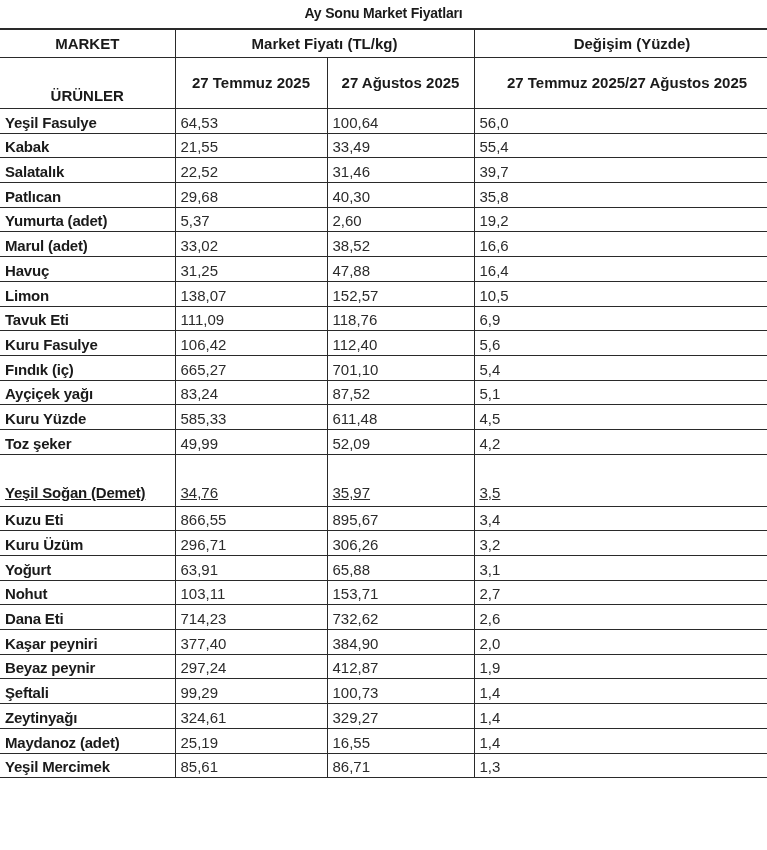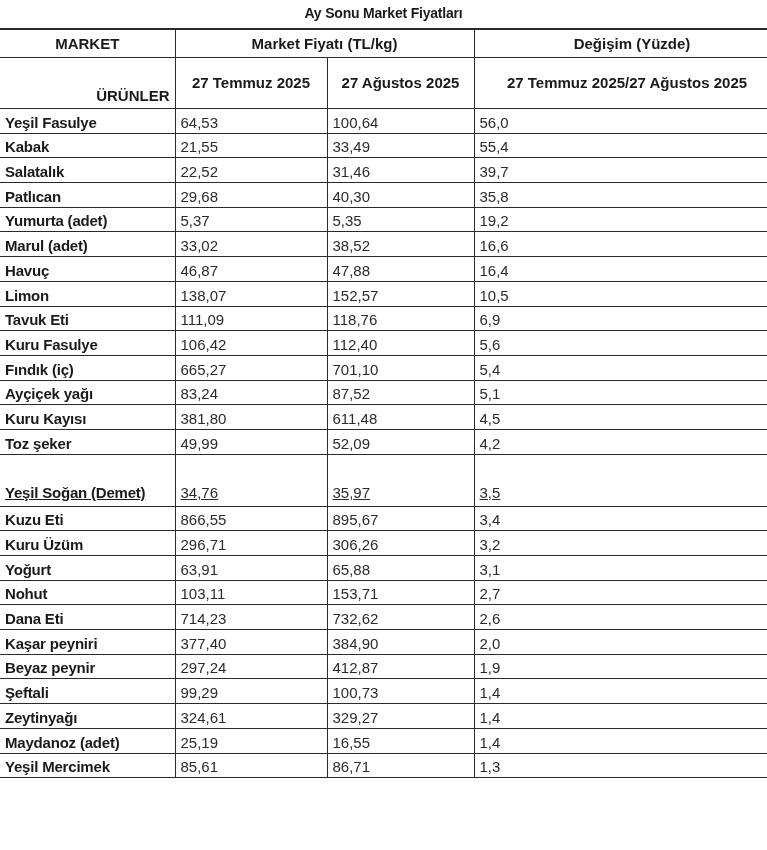--- a/index.html
+++ b/index.html
@@ -46,21 +46,21 @@
   }
   table.prices tr:first-child th { border-top: 2px solid #2a2a2a; }
   table.prices th:first-child, table.prices td:first-child { border-left: none; }
   table.prices th {
     font-weight: bold;
     text-align: center;
     line-height: 20px;
   }
   tr.h1 th { height: 27px; margin-top: 18px; }
   tr.h2 th { height: 48px; }
-  tr.h2 th.product-head { vertical-align: bottom; padding-bottom: 2px; text-align: right; }
+  tr.h2 th.product-head { vertical-align: bottom; padding-bottom: 2px; }
   tr.body-row td { height: 22.7px; line-height: 18px; vertical-align: bottom; padding-bottom: 1px; }
   tr.body-row.tall td { height: 50px; white-space: normal; line-height: 24px; text-decoration: underline; }
   td.product { font-weight: bold; letter-spacing: -0.2px; }
   td.num { font-weight: normal; color: #2b2b2b; }
 </style>
 </head>
 <body>
 
 <div class="title">Ay Sonu Market Fiyatları</div>
 
@@ -105,32 +105,32 @@
       </tr>
       <tr class="body-row">
         <td class="product">Patlıcan</td>
         <td class="num">29,68</td>
         <td class="num">40,30</td>
         <td class="num">35,8</td>
       </tr>
       <tr class="body-row">
         <td class="product">Yumurta (adet)</td>
         <td class="num">5,37</td>
-        <td class="num">5,35</td>
+        <td class="num">2,60</td>
         <td class="num">19,2</td>
       </tr>
       <tr class="body-row">
         <td class="product">Marul (adet)</td>
         <td class="num">33,02</td>
         <td class="num">38,52</td>
         <td class="num">16,6</td>
       </tr>
       <tr class="body-row">
         <td class="product">Havuç</td>
-        <td class="num">46,87</td>
+        <td class="num">31,25</td>
         <td class="num">47,88</td>
         <td class="num">16,4</td>
       </tr>
       <tr class="body-row">
         <td class="product">Limon</td>
         <td class="num">138,07</td>
         <td class="num">152,57</td>
         <td class="num">10,5</td>
       </tr>
       <tr class="body-row">
@@ -151,22 +151,22 @@
         <td class="num">701,10</td>
         <td class="num">5,4</td>
       </tr>
       <tr class="body-row">
         <td class="product">Ayçiçek  yağı</td>
         <td class="num">83,24</td>
         <td class="num">87,52</td>
         <td class="num">5,1</td>
       </tr>
       <tr class="body-row">
-        <td class="product">Kuru Kayısı</td>
-        <td class="num">381,80</td>
+        <td class="product">Kuru Yüzde</td>
+        <td class="num">585,33</td>
         <td class="num">611,48</td>
         <td class="num">4,5</td>
       </tr>
       <tr class="body-row">
         <td class="product">Toz şeker</td>
         <td class="num">49,99</td>
         <td class="num">52,09</td>
         <td class="num">4,2</td>
       </tr>
       <tr class="body-row tall">

